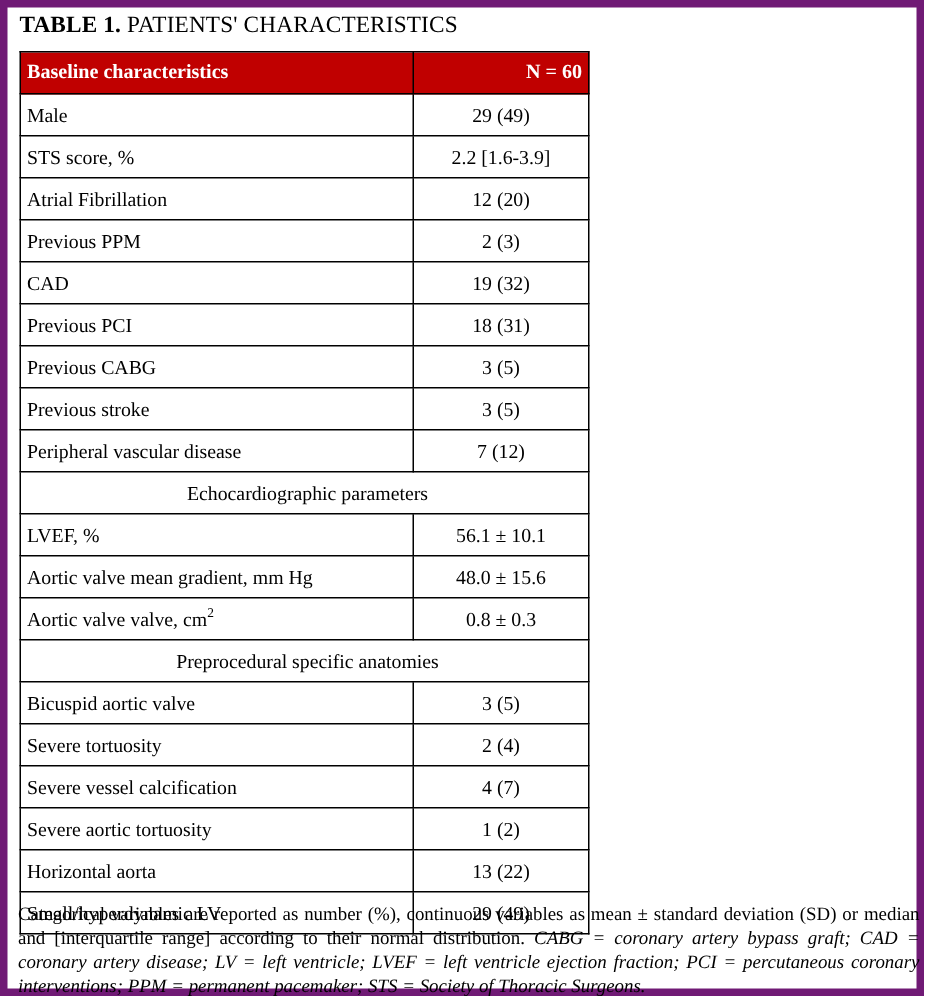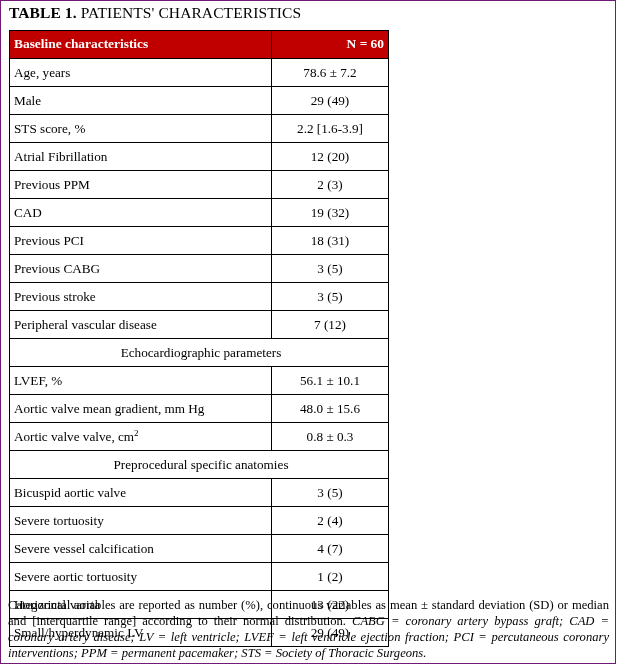--- a/index.html
+++ b/index.html
@@ -11,21 +11,21 @@
     width: 618px;
     height: 666px;
     font-family: "Liberation Serif", "DejaVu Serif", serif;
     color: #000000;
     overflow: hidden;
   }
   #frame {
     position: relative;
     width: 616px;
     height: 664px;
-    border: 1px solid #701a75;
+    border: 5px solid #701a75;
     box-sizing: border-box;
     background: #ffffff;
   }
   .title {
     position: absolute;
     left: 8px;
     top: 3px;
     font-size: 15.5px;
     letter-spacing: 0.1px;
     white-space: nowrap;
@@ -104,24 +104,20 @@
         <col class="c2">
       </colgroup>
     <thead>
       <tr>
         <th class="h-left">Baseline characteristics</th>
         <th class="h-center">N = 60</th>
       </tr>
     </thead>
     <tbody id="tbody">
         <tr>
-          <td class="lbl">Age, years</td>
-          <td class="val">78.6 ± 7.2</td>
-        </tr>
-        <tr>
           <td class="lbl">Male</td>
           <td class="val">29 (49)</td>
         </tr>
         <tr>
           <td class="lbl">STS score, %</td>
           <td class="val">2.2 [1.6-3.9]</td>
         </tr>
         <tr>
           <td class="lbl">Atrial Fibrillation</td>
           <td class="val">12 (20)</td>

